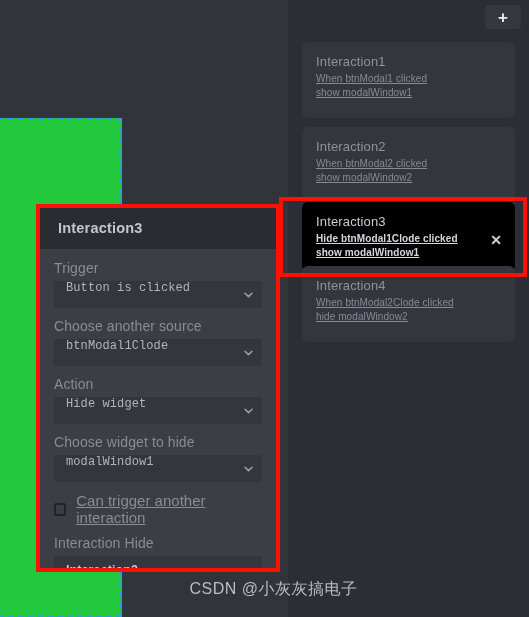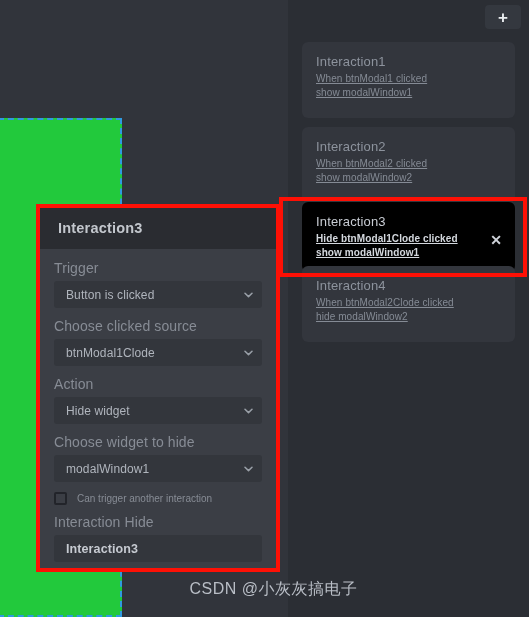--- a/index.html
+++ b/index.html
@@ -149,23 +149,23 @@
     color: #878c95;
     margin-bottom: 5px;
     letter-spacing: .1px;
   }
   .select-box {
     position: relative;
     height: 27px;
     background: #33363c;
     border-radius: 3px;
     display: flex;
-    align-items: center;
     padding: 0 12px;
     margin-bottom: 10px;
+    font-family: Liberation Mono, monospace;
   }
   .select-box .sel-value {
     font-size: 12px;
     color: #b0b5bd;
     letter-spacing: .1px;
   }
   .select-box .chev {
     position: absolute;
     right: 10px;
     top: 50%;
@@ -181,22 +181,23 @@
   }
   .checkbox-box {
     width: 13px; height: 13px;
     border: 2px solid #22242a;
     border-radius: 2px;
     background: #3b3e45;
     box-sizing: border-box;
     margin-right: 10px;
   }
   .checkbox-label {
-    font-size: 10px;
+    font-size: 15px;
     color: #878c95;
+    text-decoration: underline;
   }
   #name-input {
     height: 27px;
     background: #33363c;
     border-radius: 3px;
     display: flex;
     align-items: center;
     padding: 0 12px;
     margin-top: 5px;
   }
@@ -271,21 +272,21 @@
     <div class="field-label">Trigger</div>
     <div class="select-box">
       <span class="sel-value">Button is clicked</span>
       <span class="chev">
         <svg width="9" height="6" viewBox="0 0 9 6">
             <path d="M1 1.2 L4.5 4.6 L8 1.2" stroke="#9aa0a8" stroke-width="1.5" fill="none" stroke-linecap="round" stroke-linejoin="round"></path>
           </svg>
       </span>
     </div>
 
-    <div class="field-label">Choose clicked source</div>
+    <div class="field-label">Choose another source</div>
     <div class="select-box">
       <span class="sel-value">btnModal1Clode</span>
       <span class="chev">
         <svg width="9" height="6" viewBox="0 0 9 6">
             <path d="M1 1.2 L4.5 4.6 L8 1.2" stroke="#9aa0a8" stroke-width="1.5" fill="none" stroke-linecap="round" stroke-linejoin="round"></path>
           </svg>
       </span>
     </div>
 
     <div class="field-label">Action</div>

